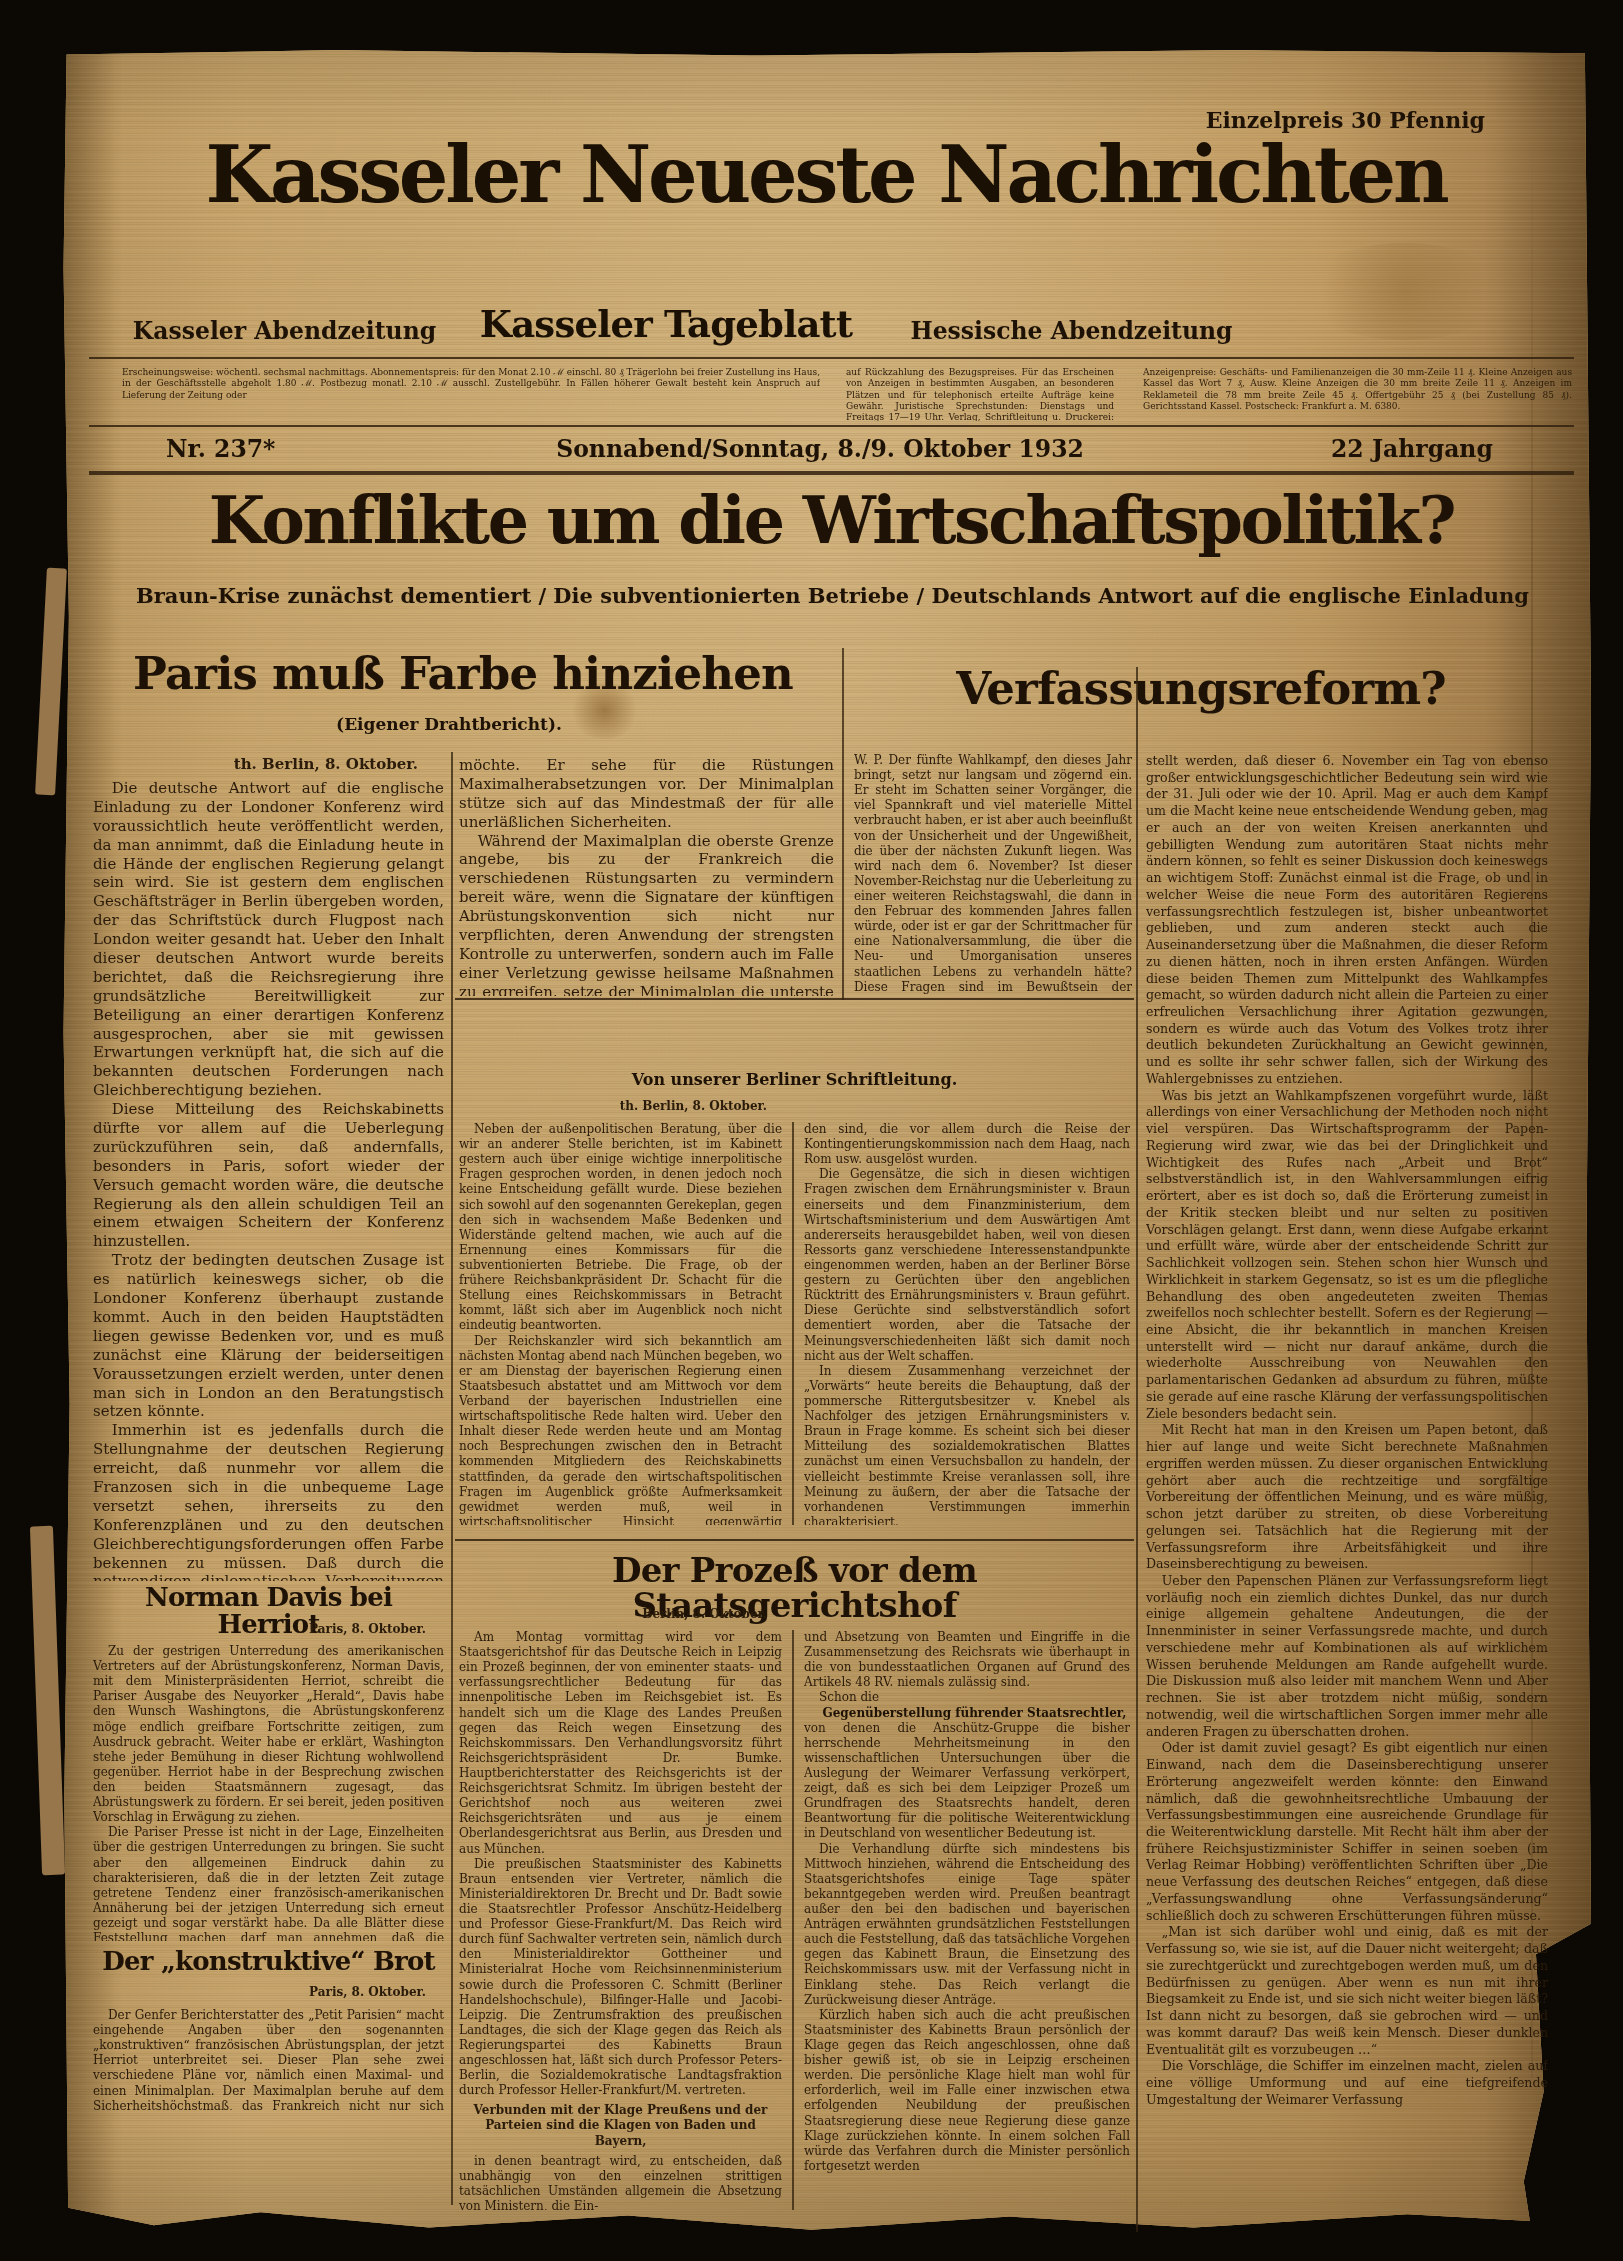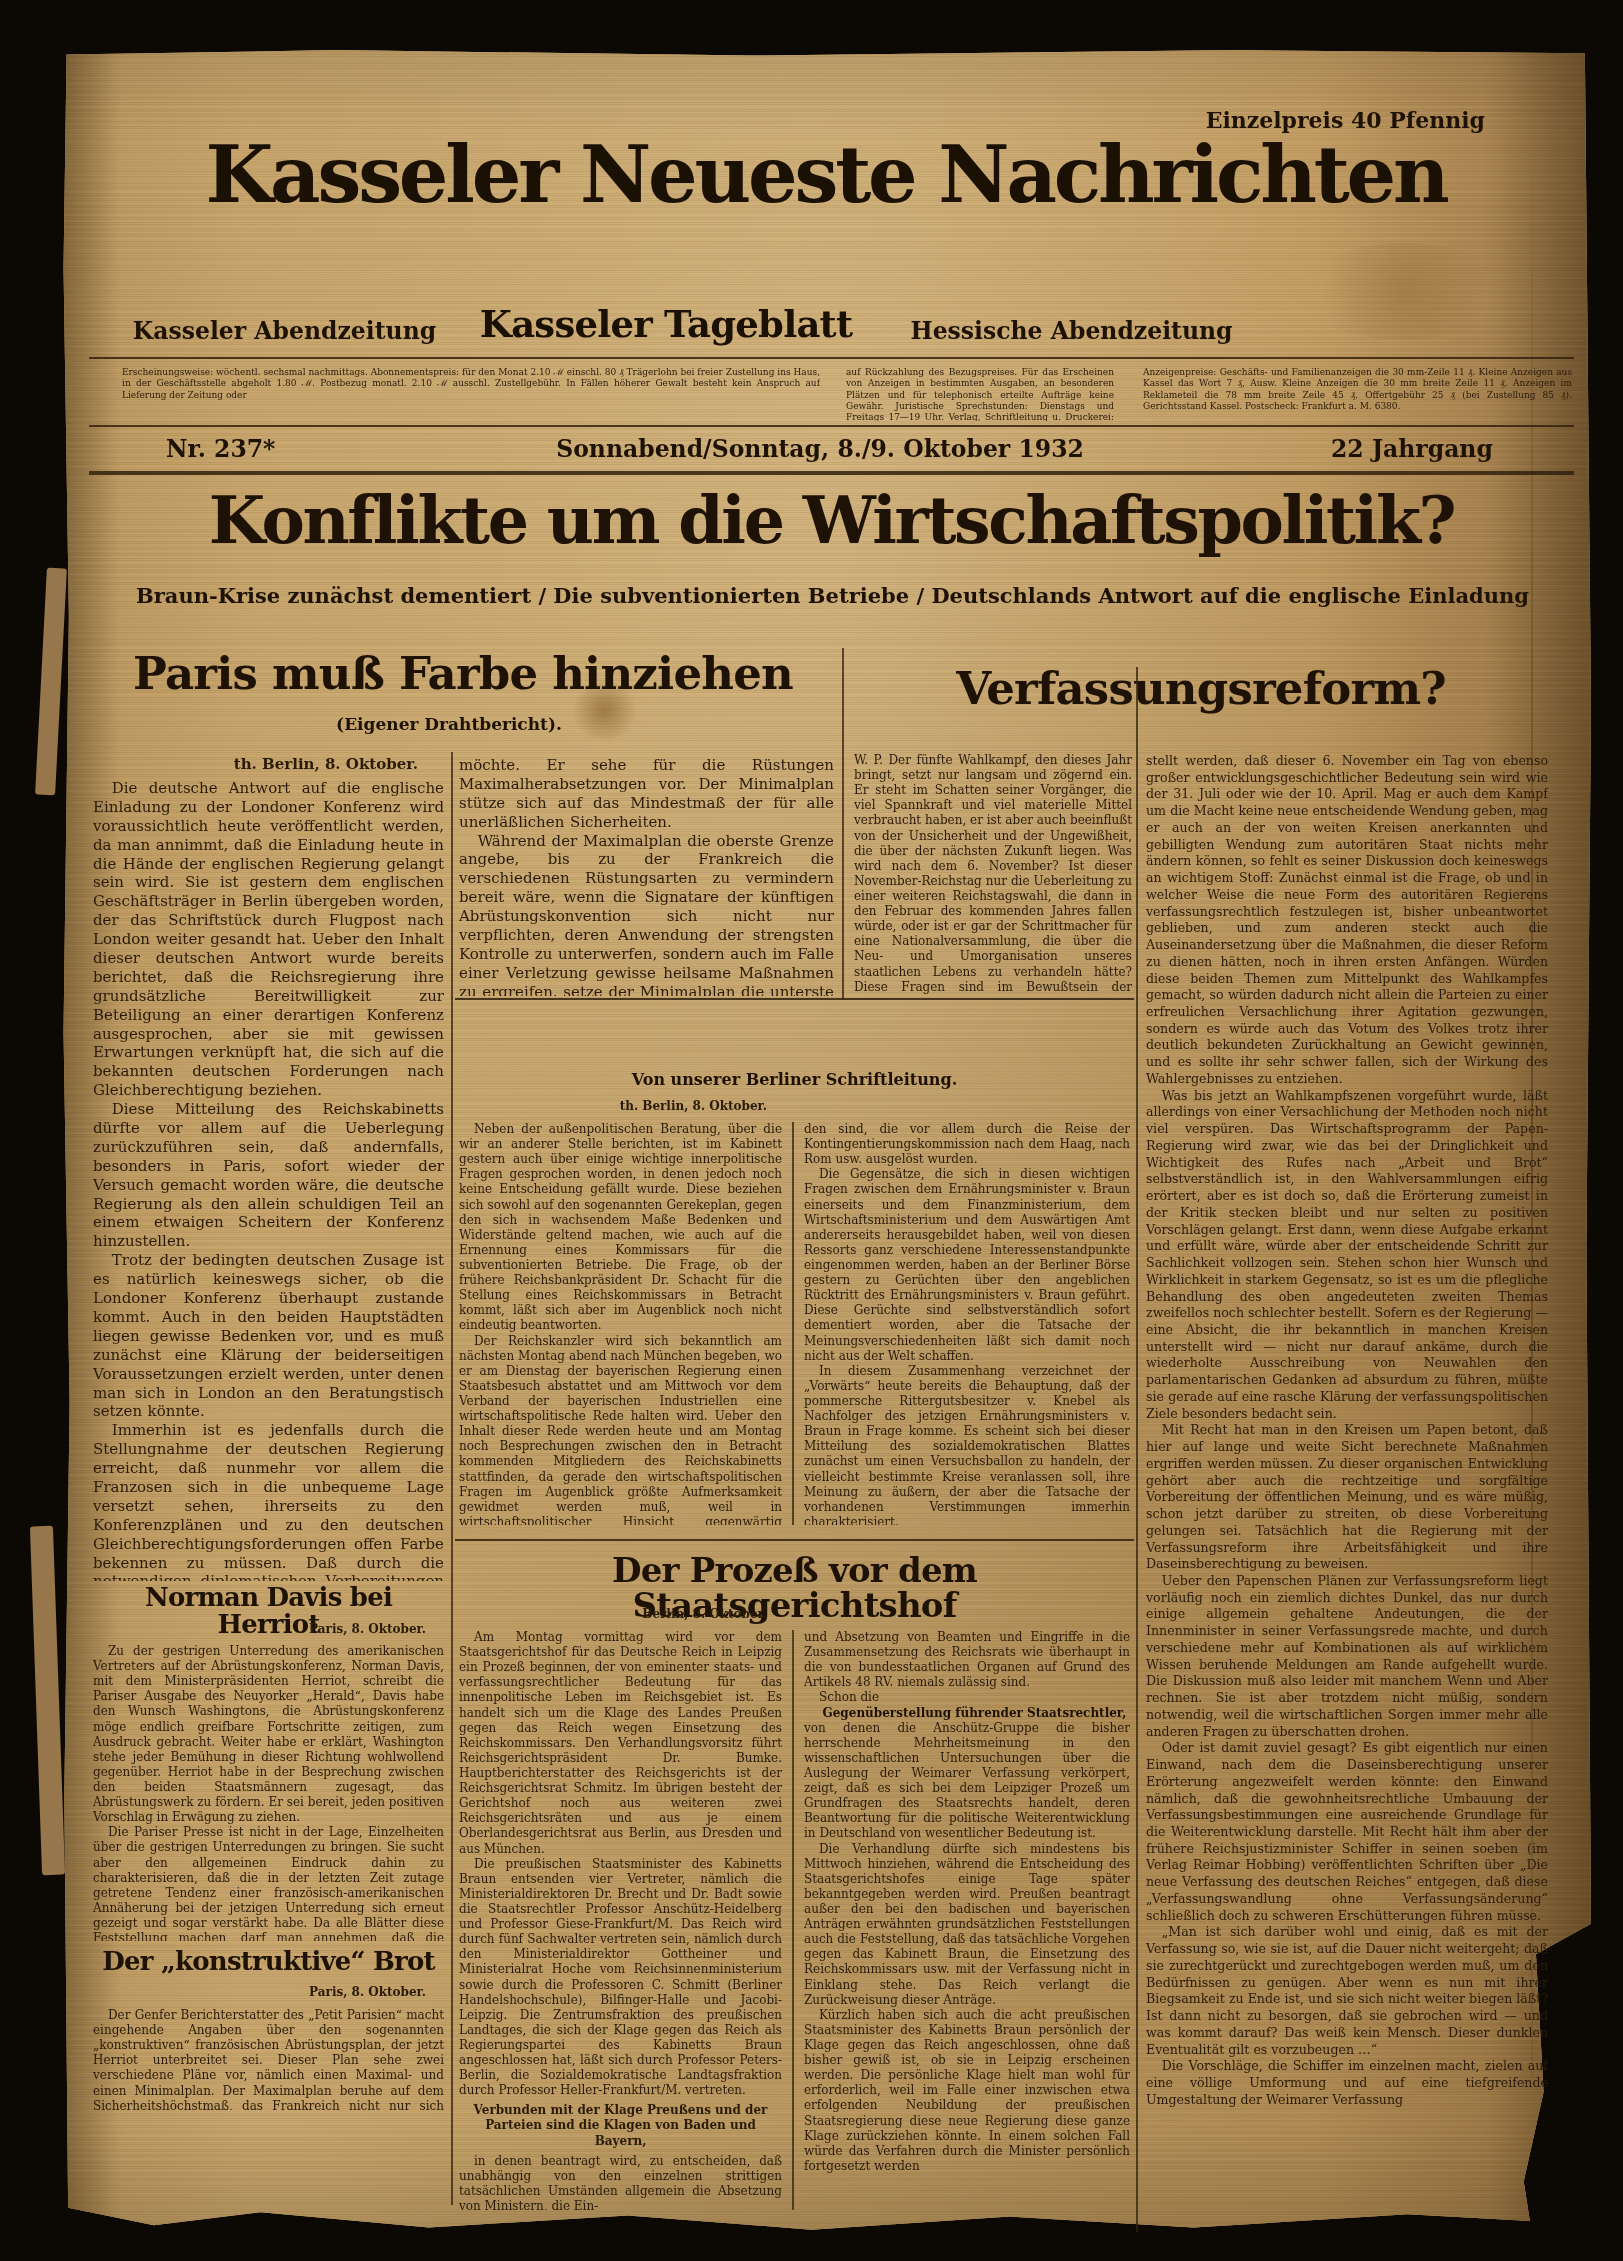--- a/index.html
+++ b/index.html
@@ -60,21 +60,21 @@
 <div id="stage">
   <div id="paper"></div>
   <div class="shard" style="left:41px;top:568px;width:19.5px;height:227px;transform:rotate(3deg);"></div>
   <div class="shard" style="left:36px;top:1526px;width:23px;height:349px;transform:rotate(-2deg);"></div>
   <div class="stain" style="left:568px;top:682px;width:73px;height:57px;"></div>
   <div class="stain" style="left:1299px;top:243px;width:211px;height:97px;opacity:.5;"></div>
   <div class="crease" style="left:1531px;top:130px;height:1948px;"></div>
 
   <div id="content">
 
-    <div class="abs" style="left:1136px;top:107px;width:349px;text-align:right;font-weight:bold;font-size:22px;color:var(--ink-strong);">Einzelpreis 40 Pfennig</div>
+    <div class="abs" style="left:1136px;top:107px;width:349px;text-align:right;font-weight:bold;font-size:22px;color:var(--ink-strong);">Einzelpreis 30 Pfennig</div>
     <div class="abs" style="left:71px;top:136px;width:1510px;text-align:center;font-weight:bold;font-size:78px;letter-spacing:-3.2px;color:#1a1004;line-height:1;">Kasseler Neueste Nachrichten</div>
     <div class="abs" style="left:114px;top:317px;width:341px;text-align:center;font-weight:bold;font-size:23.5px;color:var(--ink-strong);">Kasseler Abendzeitung</div>
     <div class="abs" style="left:455px;top:302px;width:422px;text-align:center;font-weight:bold;font-size:37px;letter-spacing:-0.8px;color:#1a1004;">Kasseler Tageblatt</div>
     <div class="abs" style="left:893px;top:317px;width:357px;text-align:center;font-weight:bold;font-size:23.5px;color:var(--ink-strong);">Hessische Abendzeitung</div>
 
     <div class="hrule" style="left:89px;top:357px;width:1485px;height:1.6px;"></div>
     <div class="col" style="left:122px;top:367px;width:698px;height:54px;font-size:9px;line-height:1.25;">Erscheinungsweise: wöchentl. sechsmal nachmittags. Abonnementspreis: für den Monat 2.10 ℳ einschl. 80 ₰ Trägerlohn bei freier Zustellung ins Haus, in der Geschäftsstelle abgeholt 1.80 ℳ. Postbezug monatl. 2.10 ℳ ausschl. Zustellgebühr. In Fällen höherer Gewalt besteht kein Anspruch auf Lieferung der Zeitung oder</div>
     <div class="col" style="left:846px;top:367px;width:268px;height:54px;font-size:9px;line-height:1.25;">auf Rückzahlung des Bezugspreises. Für das Erscheinen von Anzeigen in bestimmten Ausgaben, an besonderen Plätzen und für telephonisch erteilte Aufträge keine Gewähr. Juristische Sprechstunden: Dienstags und Freitags 17—19 Uhr. Verlag, Schriftleitung u. Druckerei: Köln. Straße 10. Tel.-Sammelnummer 6600.</div>
     <div class="col" style="left:1143px;top:367px;width:429px;height:54px;font-size:9px;line-height:1.25;">Anzeigenpreise: Geschäfts- und Familienanzeigen die 30 mm-Zeile 11 ₰. Kleine Anzeigen aus Kassel das Wort 7 ₰, Ausw. Kleine Anzeigen die 30 mm breite Zeile 11 ₰. Anzeigen im Reklameteil die 78 mm breite Zeile 45 ₰. Offertgebühr 25 ₰ (bei Zustellung 85 ₰). Gerichtsstand Kassel. Postscheck: Frankfurt a. M. 6380.</div>
     <div class="hrule" style="left:89px;top:425px;width:1485px;height:2.4px;"></div>

